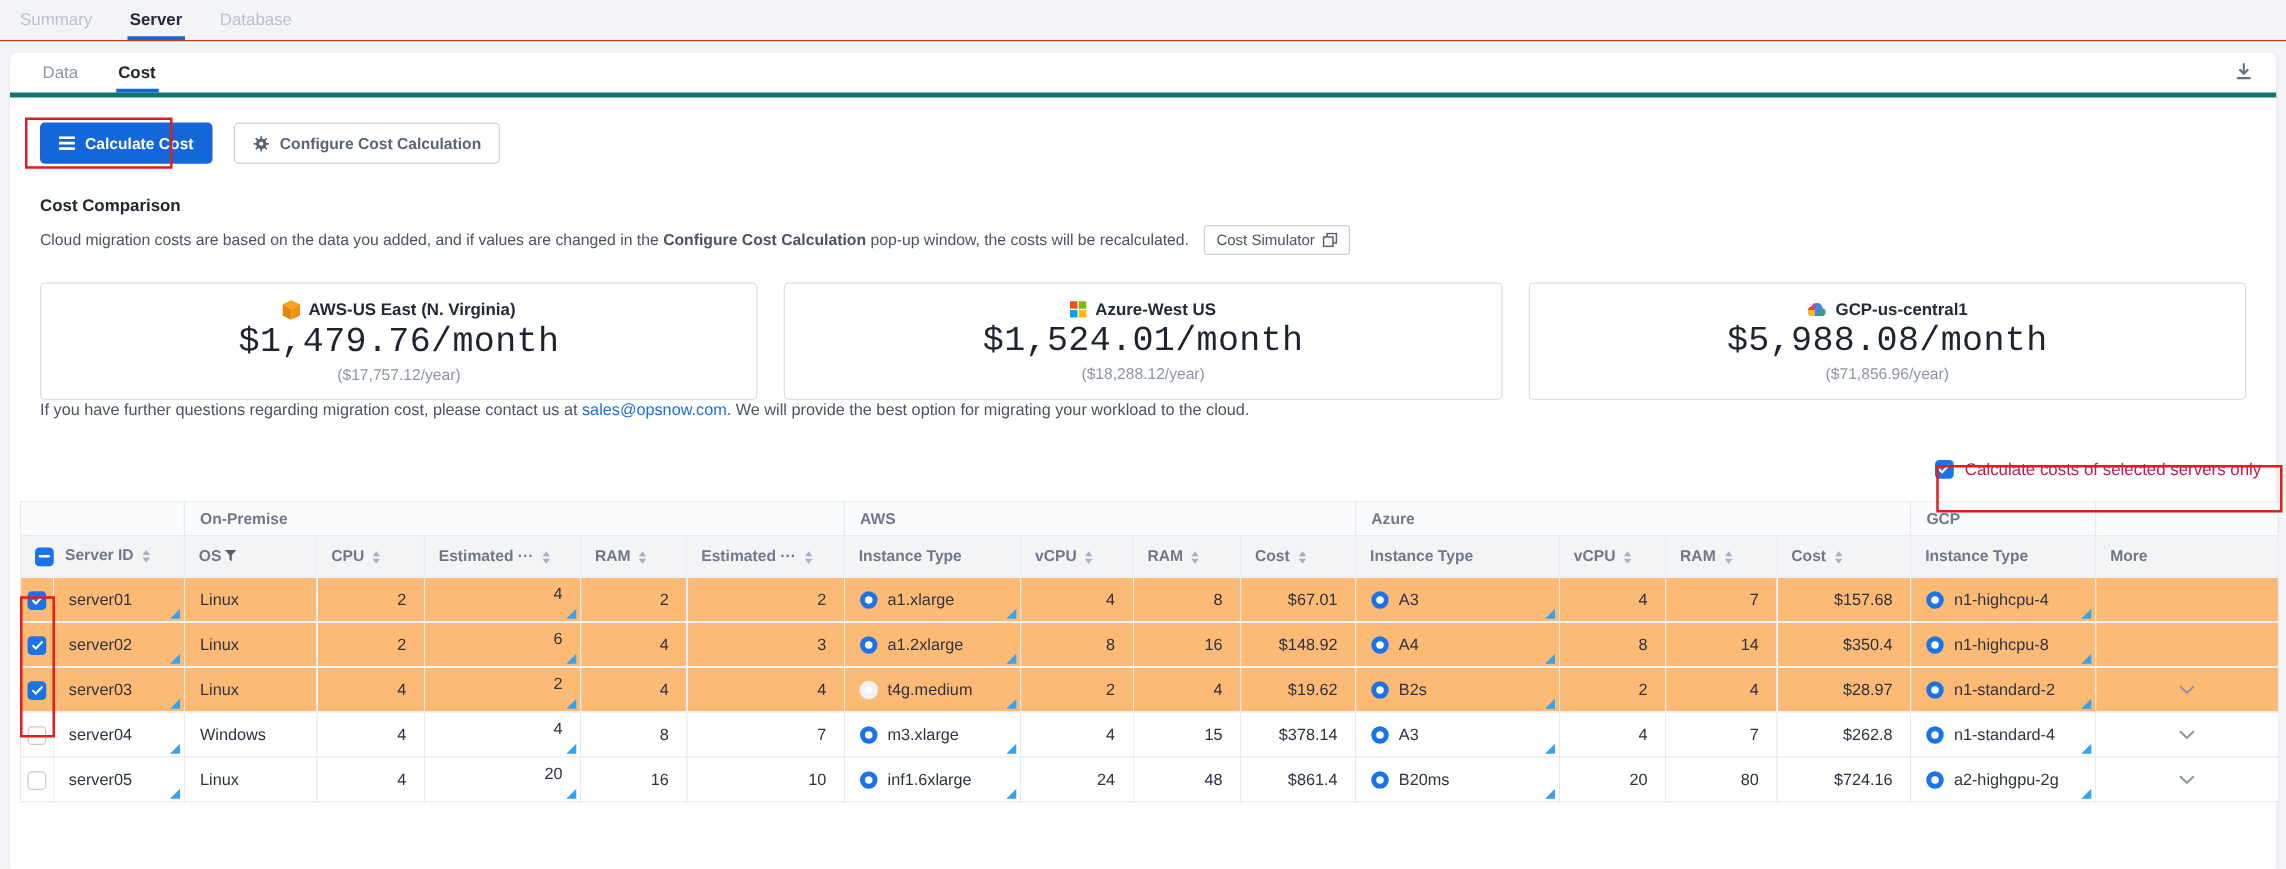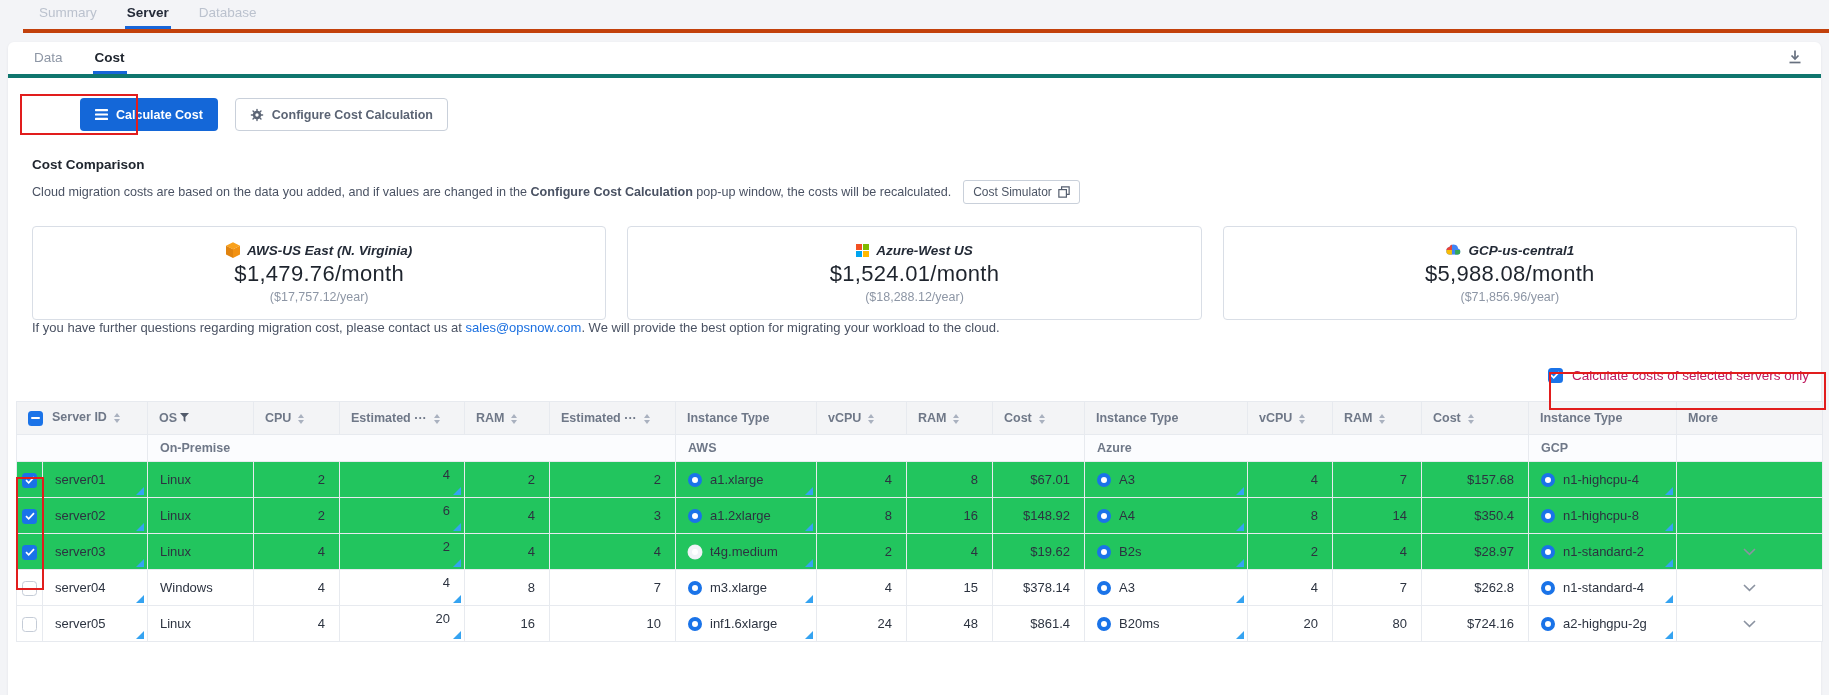--- a/index.html
+++ b/index.html
@@ -4,65 +4,65 @@
 <style>
   * { box-sizing: border-box; margin: 0; padding: 0; }
   html,body { width:1829px; height:695px; overflow:hidden; }
   body {
     background:#f3f4f7;
     font-family:"Liberation Sans", sans-serif;
     position:relative;
     color:#2c3340;
   }
   
-  .topbar { height:33px; padding-left:14px; border-bottom:4px solid #c2410c; display:flex; align-items:flex-end;margin-left:23px; }
+  .topbar { height:33px; padding-left:14px; border-bottom:1px solid #c2410c; display:flex; align-items:flex-end; }
   .top-tab { font-size:13.5px; padding:0 2px 9px; margin-right:26px; color:#bbc2ce; cursor:pointer; }
   .top-tab.active { color:#242b39; font-weight:700; border-bottom:3px solid #1765d8; padding-bottom:6px; }
 
   
   .card { position:absolute; left:8px; top:42px; width:1813px; height:680px; background:#fff; border-radius:6px; box-shadow:0 1px 3px rgba(20,30,50,.07); }
   .ptabs { height:36px; border-bottom:4px solid #0f766e; display:flex; align-items:flex-end; padding:0 24px; position:relative; }
   .ptab { font-size:13.5px; margin-right:28px; padding:0 2px 9px; color:#8d96a5; cursor:pointer; }
   .ptab.active { color:#20262f; font-weight:700; border-bottom:3px solid #1765d8; padding-bottom:6px; }
   .dl-btn { position:absolute; right:18px; top:7px; background:none; border:none; cursor:pointer; }
 
   .content { padding:0 24px; }
-  .btn-row { margin-top:20px; display:flex; gap:17px; align-items:center;margin-left:48px; }
+  .btn-row { margin-top:20px; display:flex; gap:17px; align-items:center; }
   .btn-primary { height:33px; background:#1467d8; color:#fff; border:none; border-radius:4px; font-weight:700; font-size:12.5px; display:inline-flex; align-items:center; gap:8px; padding:0 15px; cursor:pointer; font-family:inherit; }
   .btn-outline { height:33px; background:#fff; color:#5b6474; border:1px solid #c9d0da; border-radius:4px; font-size:12.5px; font-weight:700; display:inline-flex; align-items:center; gap:8px; padding:0 14px; cursor:pointer; font-family:inherit; }
 
   .section-title { margin-top:26px; font-size:13.5px; font-weight:700; color:#20262f; }
   .desc-row { margin-top:8px; display:flex; align-items:center; gap:12px; font-size:12.6px; color:#4a5263; }
   .sim-btn { height:24px; border:1px solid #c9d0da; border-radius:3px; background:#fff; color:#4c5565; font-size:12px; display:inline-flex; align-items:center; gap:6px; padding:0 9px; cursor:pointer; font-family:inherit; }
 
   .cards-row { margin-top:22px; display:flex; gap:21px; }
   .pcard { flex:1; border:1px solid #d9dee6; border-radius:4px; height:94px; display:flex; flex-direction:column; align-items:center; justify-content:center; gap:3px; background:#fff; }
-  .pname { font-size:13.5px; font-weight:700; color:#232a36; display:flex; align-items:center; gap:7px;font-style:italic; }
-  .pprice { font-size:22px; color:#1e242d; font-family:Liberation Sans, sans-serif; letter-spacing:.3px; }
+  .pname { font-size:13.5px; font-weight:700; color:#232a36; display:flex; align-items:center; gap:7px; }
+  .pprice { font-size:28px; color:#1e242d; font-family:Liberation Mono, monospace; letter-spacing:.3px; }
   .pyear { font-size:12.5px; color:#8d96a5; }
   .ms-logo { display:grid; grid-template-columns:6px 6px; grid-template-rows:6px 6px; gap:1px; }
   .ms-logo i { display:block; }
 
   .contact { font-size:13px; color:#4a5263; }
   .contact a { color:#1a6fe0; text-decoration:none; cursor:pointer; }
 
   .search-row { margin-top:24px; display:flex; align-items:center; height:32px; }
   .search-box { display:flex; align-items:center; gap:9px; flex:1; }
   .search-input { border:none; outline:none; font-size:13.5px; color:#2c3340; width:420px; font-family:inherit; background:transparent; }
   .search-input::placeholder { color:#b7bec9; }
   .sel-only { display:flex; align-items:center; gap:9px; font-size:13.5px; color:#be185d; margin-left:auto; margin-right:-12px; cursor:pointer; }
 
   
   .table-wrap { margin:10px 0 0 8px; }
   table { border-collapse:collapse; table-layout:fixed; width:1806px; }
   th, td { border:1px solid #e7eaef; white-space:nowrap; overflow:hidden; }
   .gth { background:#fbfcfe; color:#6f7888; font-size:12.5px; font-weight:700; text-align:left; padding:0 12px; height:27px; }
   .cth { background:#f3f4f6; color:#6f7888; font-size:12.5px; font-weight:700; text-align:left; padding:0 11px; height:33px; }
   td { height:36px; font-size:13px; color:#2c3340; padding:0 12px; background:#fff; vertical-align:middle; position:relative; }
-  tr.sel td { background:#22c55e; }
+  tr.sel td { background:#fdba74; }
   td.num { text-align:right; padding-right:14px; }
   td.est { vertical-align:top; padding-top:5px; }
   td.cbc { padding:0; text-align:center; }
   td.more-cell { text-align:center; }
   .typewrap { display:flex; align-items:center; gap:8px; }
   .marked::after { content:""; position:absolute; right:3px; bottom:2px; width:0; height:0; border-left:8px solid transparent; border-bottom:8px solid #35a3f1; }
 
   .cb { width:15px; height:15px; border-radius:3.5px; display:inline-flex; align-items:center; justify-content:center; cursor:pointer; vertical-align:middle; }
   .cb.chk, .cb.ind { background:#1a73e8; }
   .cb.empty { background:#fff; border:1.5px solid #c5ccd7; }
@@ -223,81 +223,81 @@
           <col style="width: 92px;">
           <col style="width: 163px;">
           <col style="width: 85px;">
           <col style="width: 89px;">
           <col style="width: 107px;">
           <col style="width: 148px;">
           <col style="width: 146px;">
         </colgroup>
         <thead>
           <tr>
-            <th class="cth" colspan="2"><span class="cb ind">
-                <span class="bar"></span>
-              </span><span>Server ID</span><span class="sort">
-                <i class="u"></i>
-                <i class="d"></i>
-              </span></th>
-            <th class="cth"><span>OS</span><span class="filt"><svg width="9" height="9" viewBox="0 0 10 10">
-                  <path fill="#525b6b" d="M0 0 H10 L6 4.5 V9.9 L4 8.4 V4.5 Z"></path>
-                </svg></span></th>
-            <th class="cth"><span>CPU</span><span class="sort">
-                <i class="u"></i>
-                <i class="d"></i>
-              </span></th>
-            <th class="cth"><span>Estimated ···</span><span class="sort">
-                <i class="u"></i>
-                <i class="d"></i>
-              </span></th>
-            <th class="cth"><span>RAM</span><span class="sort">
-                <i class="u"></i>
-                <i class="d"></i>
-              </span></th>
-            <th class="cth"><span>Estimated ···</span><span class="sort">
-                <i class="u"></i>
-                <i class="d"></i>
-              </span></th>
-            <th class="cth"><span>Instance Type</span></th>
-            <th class="cth"><span>vCPU</span><span class="sort">
-                <i class="u"></i>
-                <i class="d"></i>
-              </span></th>
-            <th class="cth"><span>RAM</span><span class="sort">
-                <i class="u"></i>
-                <i class="d"></i>
-              </span></th>
-            <th class="cth"><span>Cost</span><span class="sort">
-                <i class="u"></i>
-                <i class="d"></i>
-              </span></th>
-            <th class="cth"><span>Instance Type</span></th>
-            <th class="cth"><span>vCPU</span><span class="sort">
-                <i class="u"></i>
-                <i class="d"></i>
-              </span></th>
-            <th class="cth"><span>RAM</span><span class="sort">
-                <i class="u"></i>
-                <i class="d"></i>
-              </span></th>
-            <th class="cth"><span>Cost</span><span class="sort">
-                <i class="u"></i>
-                <i class="d"></i>
-              </span></th>
-            <th class="cth"><span>Instance Type</span></th>
-            <th class="cth"><span>More</span></th>
-          </tr>
-          <tr>
             <th class="gth" colspan="2"></th>
             <th class="gth" colspan="5">On-Premise</th>
             <th class="gth" colspan="4">AWS</th>
             <th class="gth" colspan="4">Azure</th>
             <th class="gth" colspan="1">GCP</th>
             <th class="gth" colspan="1"></th>
+          </tr>
+          <tr>
+            <th class="cth" colspan="2"><span class="cb ind">
+                <span class="bar"></span>
+              </span><span>Server ID</span><span class="sort">
+                <i class="u"></i>
+                <i class="d"></i>
+              </span></th>
+            <th class="cth"><span>OS</span><span class="filt"><svg width="9" height="9" viewBox="0 0 10 10">
+                  <path fill="#525b6b" d="M0 0 H10 L6 4.5 V9.9 L4 8.4 V4.5 Z"></path>
+                </svg></span></th>
+            <th class="cth"><span>CPU</span><span class="sort">
+                <i class="u"></i>
+                <i class="d"></i>
+              </span></th>
+            <th class="cth"><span>Estimated ···</span><span class="sort">
+                <i class="u"></i>
+                <i class="d"></i>
+              </span></th>
+            <th class="cth"><span>RAM</span><span class="sort">
+                <i class="u"></i>
+                <i class="d"></i>
+              </span></th>
+            <th class="cth"><span>Estimated ···</span><span class="sort">
+                <i class="u"></i>
+                <i class="d"></i>
+              </span></th>
+            <th class="cth"><span>Instance Type</span></th>
+            <th class="cth"><span>vCPU</span><span class="sort">
+                <i class="u"></i>
+                <i class="d"></i>
+              </span></th>
+            <th class="cth"><span>RAM</span><span class="sort">
+                <i class="u"></i>
+                <i class="d"></i>
+              </span></th>
+            <th class="cth"><span>Cost</span><span class="sort">
+                <i class="u"></i>
+                <i class="d"></i>
+              </span></th>
+            <th class="cth"><span>Instance Type</span></th>
+            <th class="cth"><span>vCPU</span><span class="sort">
+                <i class="u"></i>
+                <i class="d"></i>
+              </span></th>
+            <th class="cth"><span>RAM</span><span class="sort">
+                <i class="u"></i>
+                <i class="d"></i>
+              </span></th>
+            <th class="cth"><span>Cost</span><span class="sort">
+                <i class="u"></i>
+                <i class="d"></i>
+              </span></th>
+            <th class="cth"><span>Instance Type</span></th>
+            <th class="cth"><span>More</span></th>
           </tr>
         </thead>
         <tbody>
           <tr class="sel">
             <td class="cbc"><span class="cb chk">
                 <svg width="10" height="8" viewBox="0 0 10 8">
                   <path d="M1 4.2 L3.7 6.8 L9 1.2" stroke="#fff" stroke-width="1.7" fill="none"></path>
                 </svg>
               </span></td>
             <td class="marked">server01</td>

